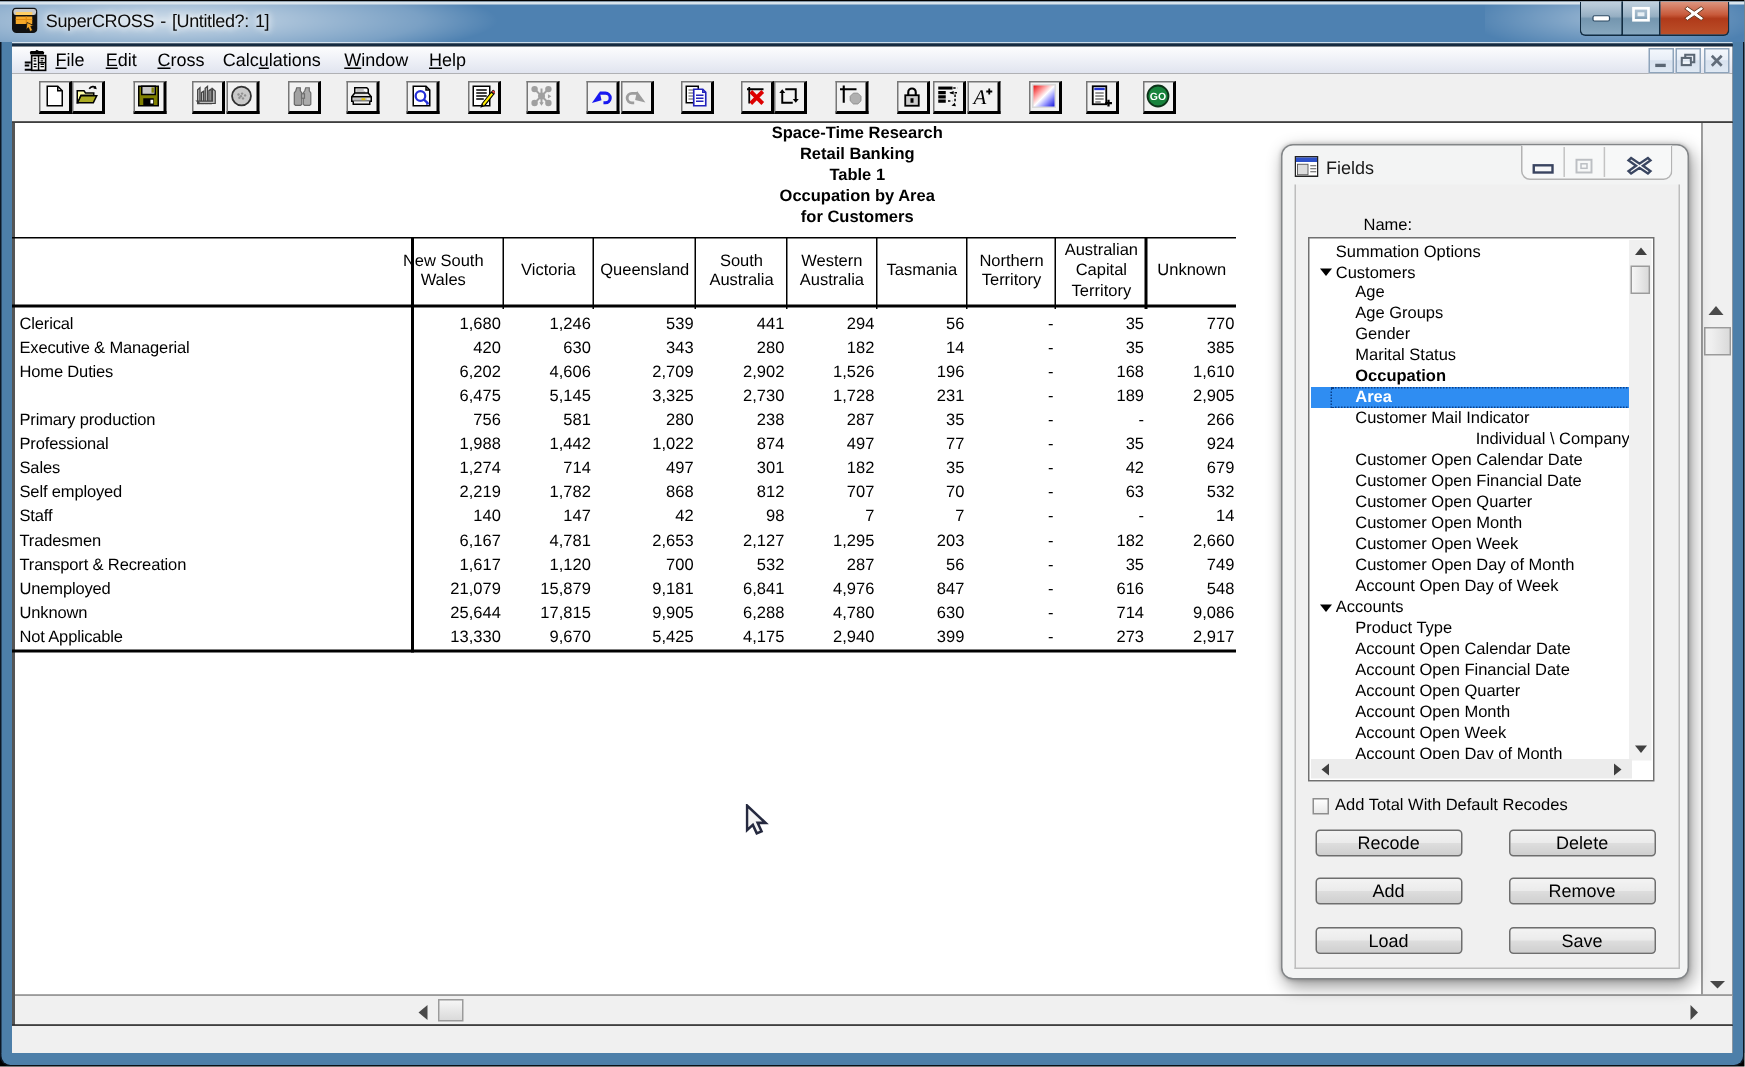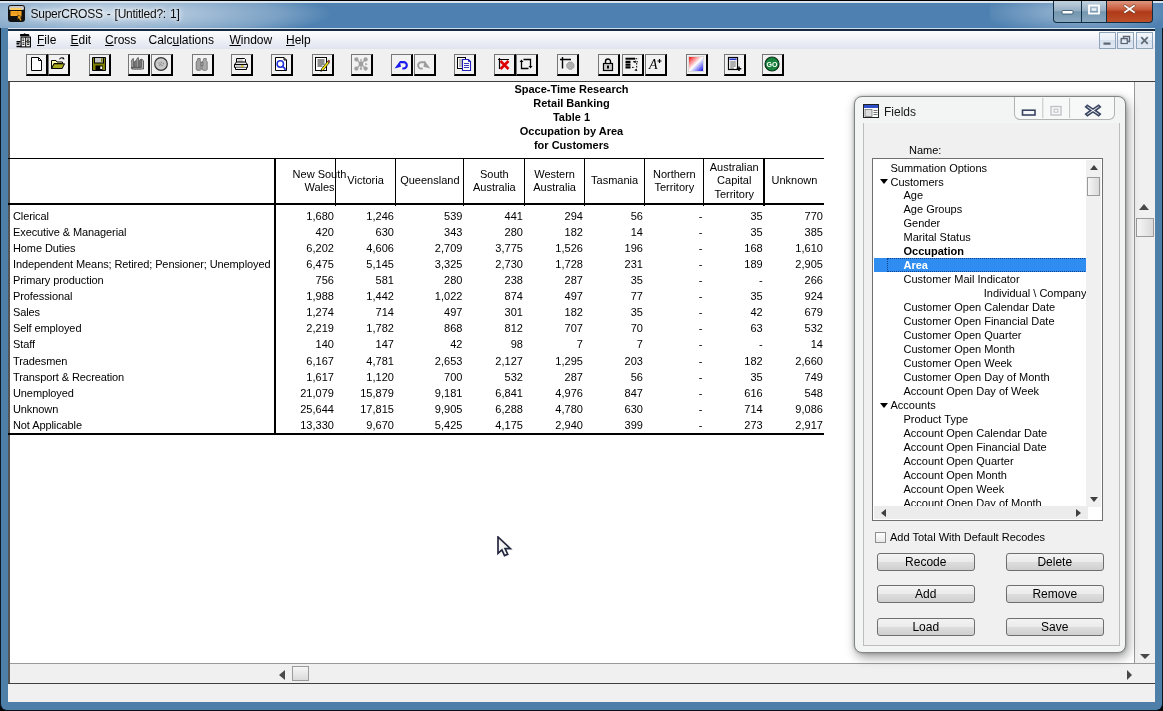--- a/index.html
+++ b/index.html
@@ -371,21 +371,21 @@
 <div class="hline" style="left:8px;top:433.2px;width:815.7px;height:1.8px;"></div>
 <div class="vline" style="left:274.3px;top:157.8px;width:1.9px;height:277.2px;"></div>
 <div class="vline" style="left:334.5px;top:157.8px;width:1.3px;height:48.6px;"></div>
 <div class="vline" style="left:394.5px;top:157.8px;width:1.3px;height:48.6px;"></div>
 <div class="vline" style="left:463.0px;top:157.8px;width:1.3px;height:48.6px;"></div>
 <div class="vline" style="left:523.5px;top:157.8px;width:1.3px;height:48.6px;"></div>
 <div class="vline" style="left:583.5px;top:157.8px;width:1.3px;height:48.6px;"></div>
 <div class="vline" style="left:643.5px;top:157.8px;width:1.3px;height:48.6px;"></div>
 <div class="vline" style="left:703.0px;top:157.8px;width:1.3px;height:48.6px;"></div>
 <div class="vline" style="left:763.3px;top:157.8px;width:1.3px;height:48.6px;"></div>
-<div class="hcell" style="left:286px;width:67px;">
+<div class="hcell" style="left:262px;width:67px;">
       <div>New South<br>Wales</div>
     </div>
 <div class="hcell" style="left:335.5px;width:60.2px;">
       <div>Victoria</div>
     </div>
 <div class="hcell" style="left:395.5px;width:68.7px;">
       <div>Queensland</div>
     </div>
 <div class="hcell" style="left:464.0px;width:60.7px;">
       <div>South<br>Australia</div>
@@ -427,29 +427,28 @@
       <span class="n" style="left:585.5px;width:57.4px;">14</span>
       <span class="n" style="left:645.5px;width:56.9px;">-</span>
       <span class="n" style="left:705.0px;width:57.7px;">35</span>
       <span class="n" style="left:765.3px;width:57.6px;">385</span>
     </div>
 <div class="drow" style="left:0;top:239.80px;width:1124px;">
       <span class="lab">Home Duties</span>
       <span class="n" style="left:276.3px;width:57.6px;">6,202</span>
       <span class="n" style="left:336.5px;width:57.4px;">4,606</span>
       <span class="n" style="left:396.5px;width:65.9px;">2,709</span>
-      <span class="n" style="left:465.0px;width:57.9px;">3,775</span>
+      <span class="n" style="left:465.0px;width:57.9px;">2,902</span>
       <span class="n" style="left:525.5px;width:57.4px;">1,526</span>
       <span class="n" style="left:585.5px;width:57.4px;">196</span>
       <span class="n" style="left:645.5px;width:56.9px;">-</span>
       <span class="n" style="left:705.0px;width:57.7px;">168</span>
       <span class="n" style="left:765.3px;width:57.6px;">1,610</span>
     </div>
 <div class="drow" style="left:0;top:255.90px;width:1124px;">
-      <span class="lab">Independent Means; Retired; Pensioner; Unemployed</span>
       <span class="n" style="left:276.3px;width:57.6px;">6,475</span>
       <span class="n" style="left:336.5px;width:57.4px;">5,145</span>
       <span class="n" style="left:396.5px;width:65.9px;">3,325</span>
       <span class="n" style="left:465.0px;width:57.9px;">2,730</span>
       <span class="n" style="left:525.5px;width:57.4px;">1,728</span>
       <span class="n" style="left:585.5px;width:57.4px;">231</span>
       <span class="n" style="left:645.5px;width:56.9px;">-</span>
       <span class="n" style="left:705.0px;width:57.7px;">189</span>
       <span class="n" style="left:765.3px;width:57.6px;">2,905</span>
     </div>

